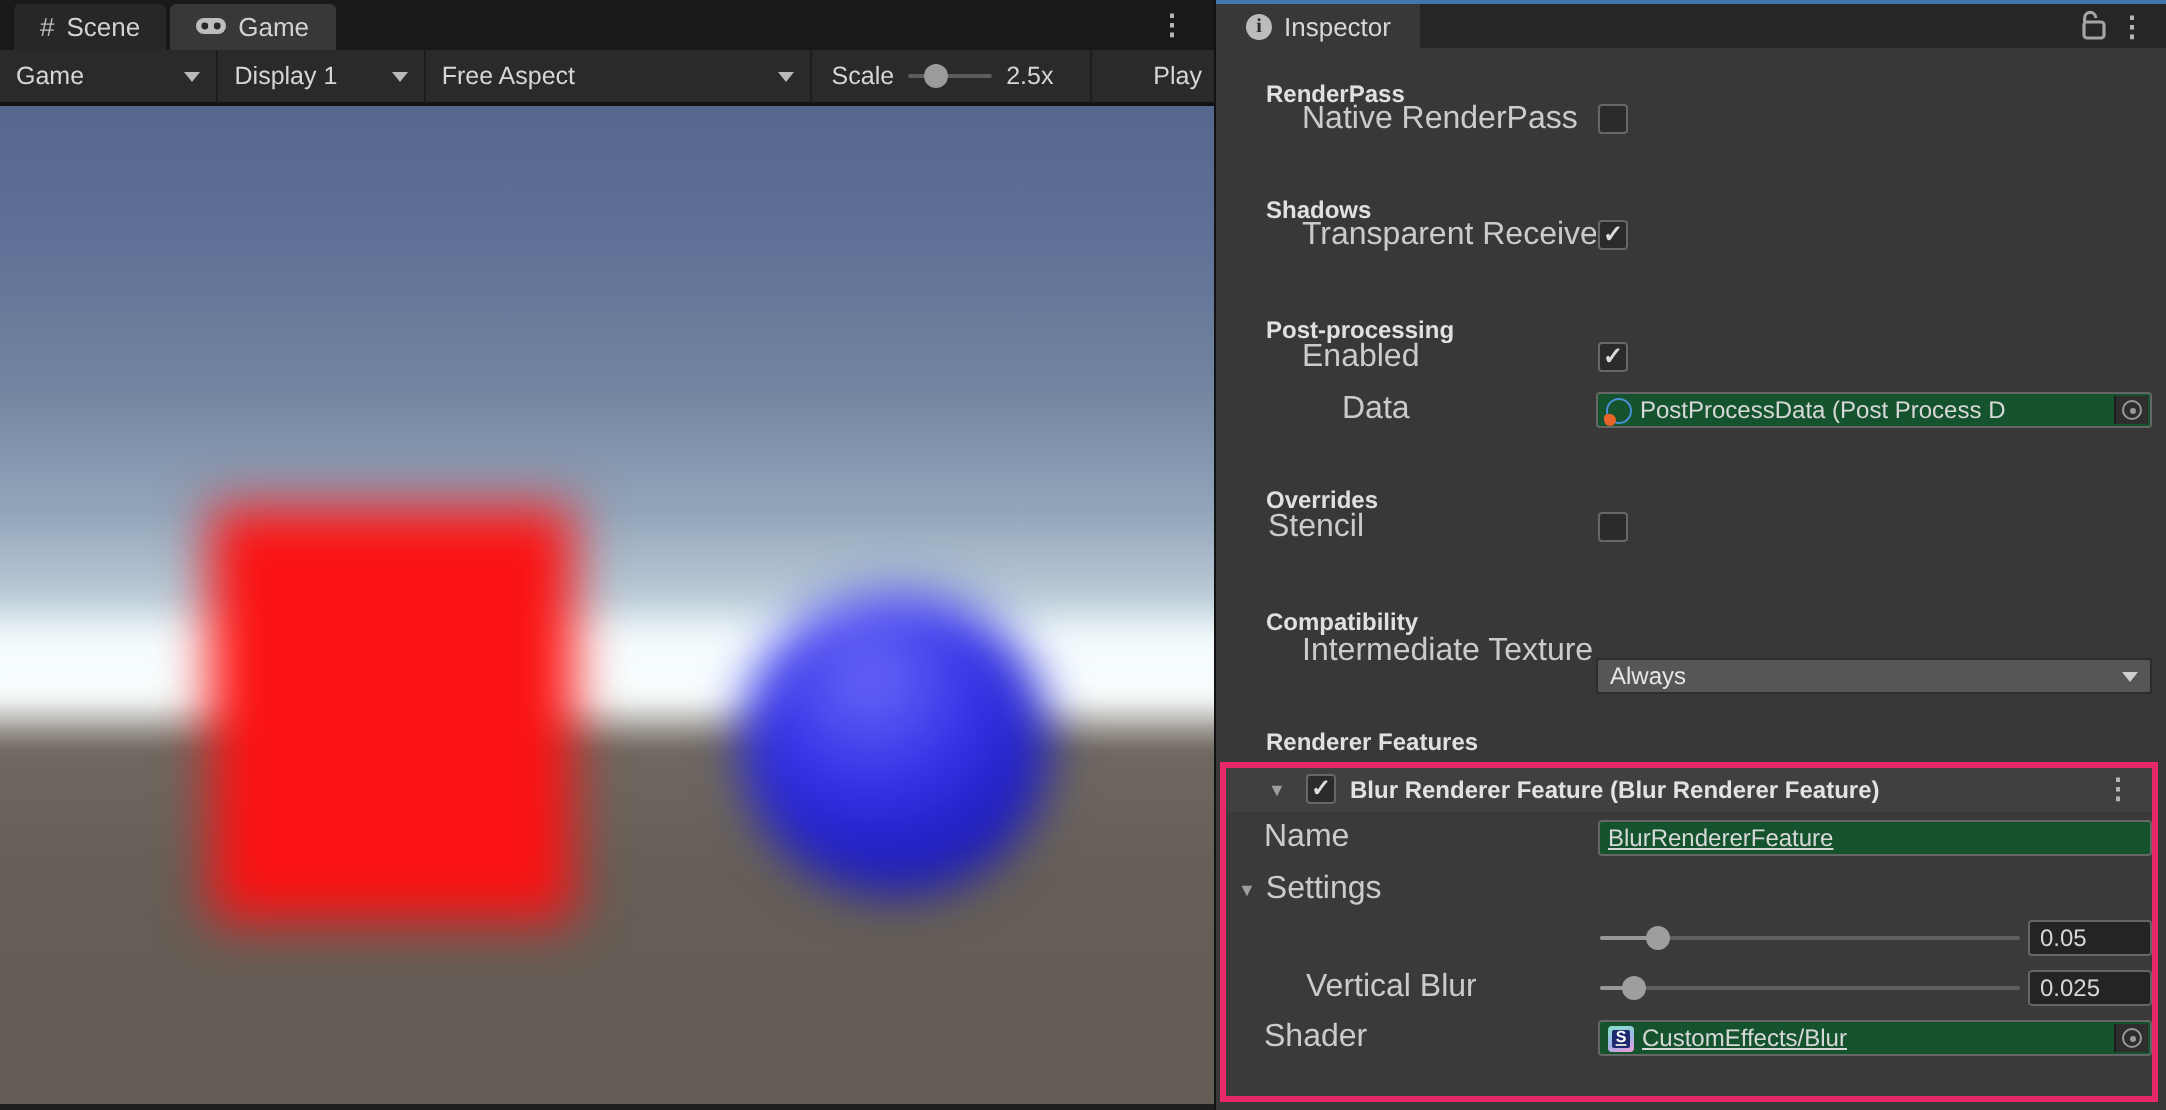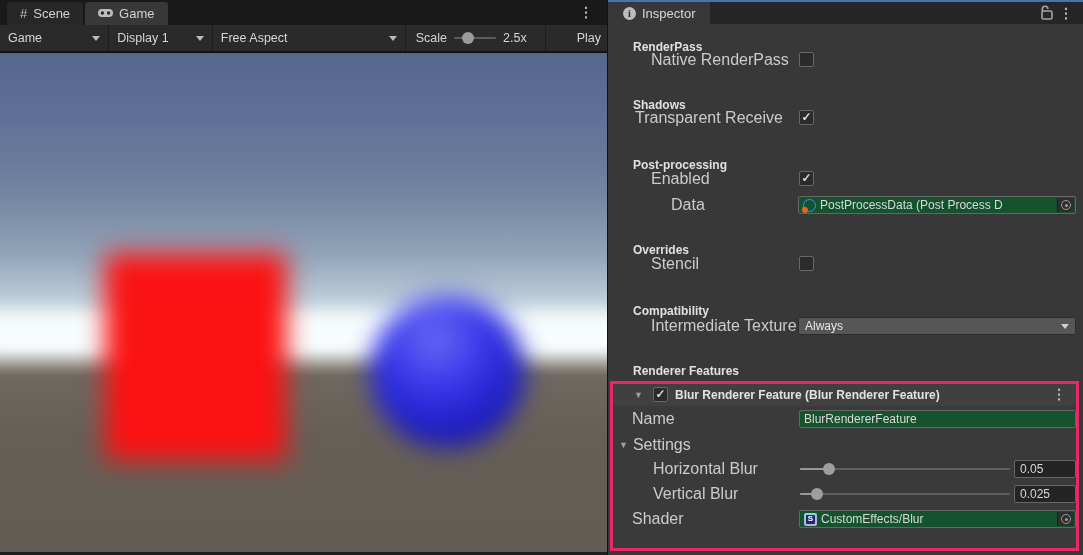--- a/index.html
+++ b/index.html
@@ -64,21 +64,21 @@
   .checkbox.checked .check-glyph { display:block; }
 
   .field { position:absolute; left:190px; width:278px; height:18px; background:#14532d; border:1px solid #666666; border-radius:2px;
            display:flex; align-items:center; font-size:12px; color:#d8d8d8; padding:0 4px; overflow:hidden; white-space:nowrap; }
   .obj-field { padding-right:20px; }
   .picker { position:absolute; right:1px; top:1px; bottom:1px; width:17px; background:#2e2e2e; display:flex; align-items:center; justify-content:center; border-left:1px solid #1c1c1c; }
   .picker-circle { width:10px; height:10px; border:1.5px solid #9a9a9a; border-radius:50%; position:relative; }
   .picker-circle::after { content:""; position:absolute; left:50%; top:50%; width:3px; height:3px; margin:-1.5px 0 0 -1.5px; background:#9a9a9a; border-radius:50%; }
 
   .dropdown { position:absolute; left:190px; width:278px; height:18px; background:#565656; border:1px solid #2d2d2d; border-radius:2px;
-              display:flex; align-items:center; font-size:12px; color:#e6e6e6; padding:0 6px; }
+              display:flex; align-items:center; font-size:12px; color:#e6e6e6; padding:0 6px;margin-top:12px; }
   .dropdown .dd-arrow { border-top-color:#cfcfcf; }
 
   .ppd-icon { width:13px; height:13px; margin-right:4px; position:relative; flex:none; }
   .ppd-ring { position:absolute; inset:0; border:1.6px solid #4b8fd6; border-radius:50%; }
   .ppd-dot { position:absolute; left:-1px; bottom:-1px; width:6px; height:6px; background:#e6632a; border-radius:2px 50% 50% 50%; }
 
   .shader-icon { width:13px; height:13px; margin-right:4px; border-radius:2px; flex:none;
                  background:linear-gradient(160deg,#86e2c6 0%,#9fb6e8 55%,#ef9ad4 100%);
                  display:flex; align-items:center; justify-content:center; }
   .shader-inner { width:9px; height:9px; background:#1d2a6e; border-radius:1px; color:#fff; font-size:8px; font-weight:bold;
@@ -87,21 +87,21 @@
   .foldout { color:#9e9e9e; font-size:9px; margin-right:5px; }
 
   
   .feature-box { position:absolute; left:2px; top:381px; width:469px; height:170px; border:3px solid #e7296a; background:#3a3a3a; }
   .f-header { position:absolute; left:0; right:0; top:0; height:22px; background:#404040; display:flex; align-items:center; }
   .f-foldout { position:absolute; left:21px; }
   .f-check { left:40px; top:3px; }
   .f-title { position:absolute; left:62px; font-size:12px; font-weight:bold; color:#e2e2e2; white-space:nowrap; }
   .f-kebab { position:absolute; right:10px; top:3px; }
   .f-row { position:absolute; height:18px; display:flex; align-items:center; }
-  .f-field { position:absolute; left:186px; width:277px; height:18px; }
+  .f-field { position:absolute; left:186px; width:277px; height:18px;text-decoration:underline; }
 
   .slider { position:absolute; left:187px; width:210px; height:18px; }
   .slider-track { position:absolute; left:0; right:0; top:8px; height:2px; background:#5f5f5f; border-radius:1px; }
   .slider-fill { position:absolute; left:0; top:8px; height:2px; background:#989898; border-radius:1px; }
   .slider-knob { position:absolute; top:3px; width:12px; height:12px; border-radius:50%; background:#9e9e9e; }
   .num-field { position:absolute; left:401px; width:62px; height:18px; background:#242424; border:1px solid #666666; border-radius:2px;
                font-size:12px; color:#d8d8d8; display:flex; align-items:center; padding:0 5px; }
 
   
   .lock-icon svg { display:block; }
@@ -183,21 +183,21 @@
 
     <div class="hdr" style="top:28px">RenderPass</div>
     <div class="row" style="top:51px; left:43px; width:145px">
       <span class="lbl">Native RenderPass</span>
     </div>
     <div class="checkbox" style="top:52px">
       
     </div>
 
     <div class="hdr" style="top:86px">Shadows</div>
-    <div class="row" style="top:109px; left:27px; width:147px">
+    <div class="row" style="top:109px; left:43px; width:147px">
       <span class="lbl">Transparent Receive</span>
     </div>
     <div class="checkbox checked" style="top:110px">
       <span class="check-glyph">✓</span>
     </div>
 
     <div class="hdr" style="top:146px">Post-processing</div>
     <div class="row" style="top:170px; left:43px; width:145px">
       <span class="lbl">Enabled</span>
     </div>
@@ -212,21 +212,21 @@
           <span class="ppd-ring"></span>
           <span class="ppd-dot"></span>
         </span>
       <span>PostProcessData (Post Process D</span>
       <span class="picker">
           <span class="picker-circle"></span>
         </span>
     </div>
 
     <div class="hdr" style="top:231px">Overrides</div>
-    <div class="row" style="top:255px; left:43px; width:145px">
+    <div class="row" style="top:255px; left:26px; width:145px">
       <span class="lbl">Stencil</span>
     </div>
     <div class="checkbox" style="top:256px">
       
     </div>
 
     <div class="hdr" style="top:292px">Compatibility</div>
     <div class="row" style="top:317px; left:43px; width:147px">
       <span class="lbl">Intermediate Texture</span>
     </div>
@@ -252,23 +252,20 @@
       </div>
       <div class="field f-field" style="top:26px">
         <span>BlurRendererFeature</span>
       </div>
 
       <div class="f-row" style="top:52px; left:6px; width:180px">
         <span class="foldout">▼</span>
         <span class="lbl">Settings</span>
       </div>
 
-      <div class="f-row" style="top:76px; left:40px; width:145px">
-        <span class="lbl">Horizontal Blur</span>
-      </div>
       <div class="slider" style="top:76px">
         <span class="slider-track"></span>
         <span class="slider-fill" style="width:14%"></span>
         <span class="slider-knob" style="left:calc(14% - 6px)"></span>
       </div>
       <div class="num-field" style="top:76px">
         <span>0.05</span>
       </div>
 
       <div class="f-row" style="top:101px; left:40px; width:145px">

